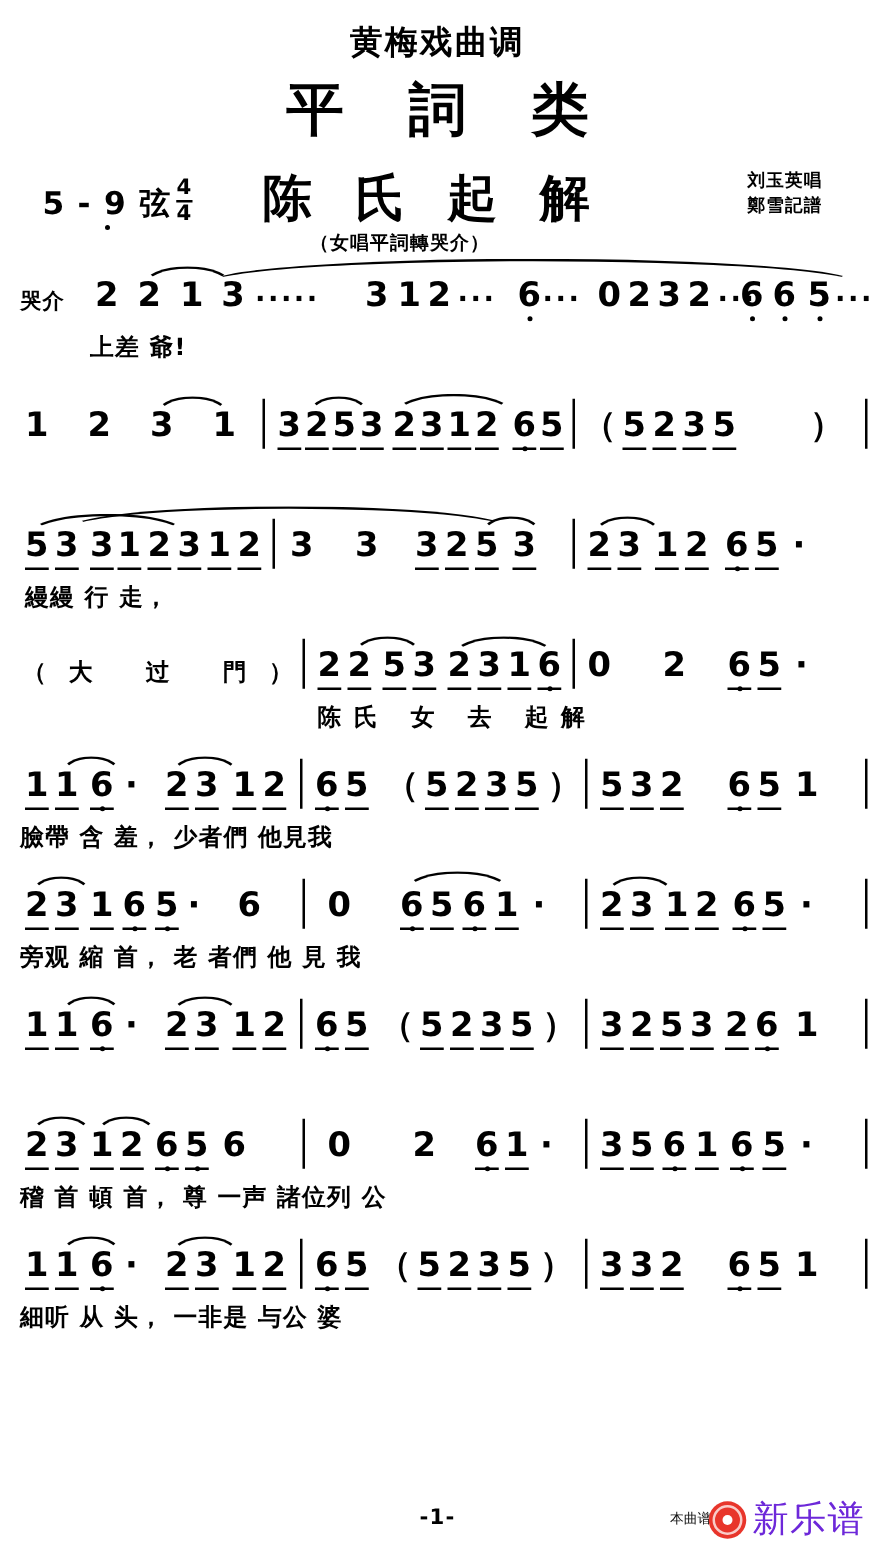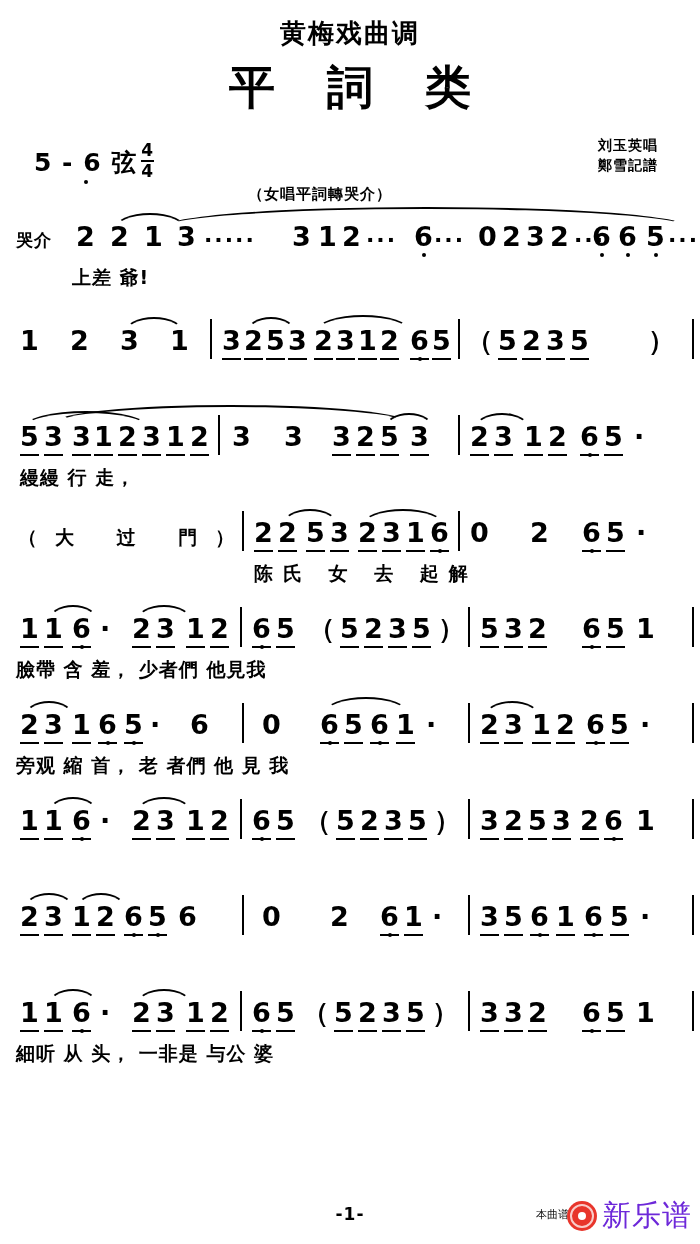--- a/index.html
+++ b/index.html
@@ -254,26 +254,27 @@
 
 <div class="page">
 
   <div class="header">
     <div class="genre-title">黄梅戏曲调</div>
     <div class="main-title">平 詞 类</div>
   </div>
 
   <div class="title-row">
     <div class="key-sig">
-      <span class="dotted-under">5 - 6 弦</span>
+      <span class="dotted-under">5 - 9 弦</span>
       <span class="timesig">
         <span class="num">4</span>
         <span class="den">4</span>
       </span>
     </div>
+    <div class="song-title">陈 氏 起 解</div>
     <div class="subtitle">（女唱平詞轉哭介）</div>
     <div class="credits">
       <div>刘玉英唱</div>
       <div>鄭雪記譜</div>
     </div>
   </div>
 
   <div class="score">
 
     <div class="sys">
@@ -548,20 +549,21 @@
       <div class="note beam1" style="left:490px; top:12px;">5</div>
       <div class="note beam1" style="left:516px; top:12px;">6</div>
       <div class="dotlow" style="left:524px; top:42px;"></div>
       <div class="note beam1" style="left:542px; top:12px;">1</div>
       <div class="note beam1" style="left:570px; top:12px;">6</div>
       <div class="dotlow" style="left:578px; top:42px;"></div>
       <div class="note beam1" style="left:596px; top:12px;">5</div>
       <div class="note" style="left:626px; top:12px;">·</div>
       <div class="bar" style="left:678px; top:4px; height:40px;"></div>
 
+      <div class="lyr" style="left:2px; top:54px;">稽 首 頓 首， 尊 一声 諸位列 公</div>
     </div>
 
     <div class="sys">
       <div class="note beam1" style="left:6px; top:12px;">1</div>
       <div class="note beam1" style="left:30px; top:12px;">1</div>
       <div class="note beam1" style="left:58px; top:12px;">6</div>
       <div class="dotlow" style="left:66px; top:42px;"></div>
       <div class="note" style="left:86px; top:12px;">·</div>
       <div class="slur" style="left:34px; top:2px; width:46px;"></div>
 

